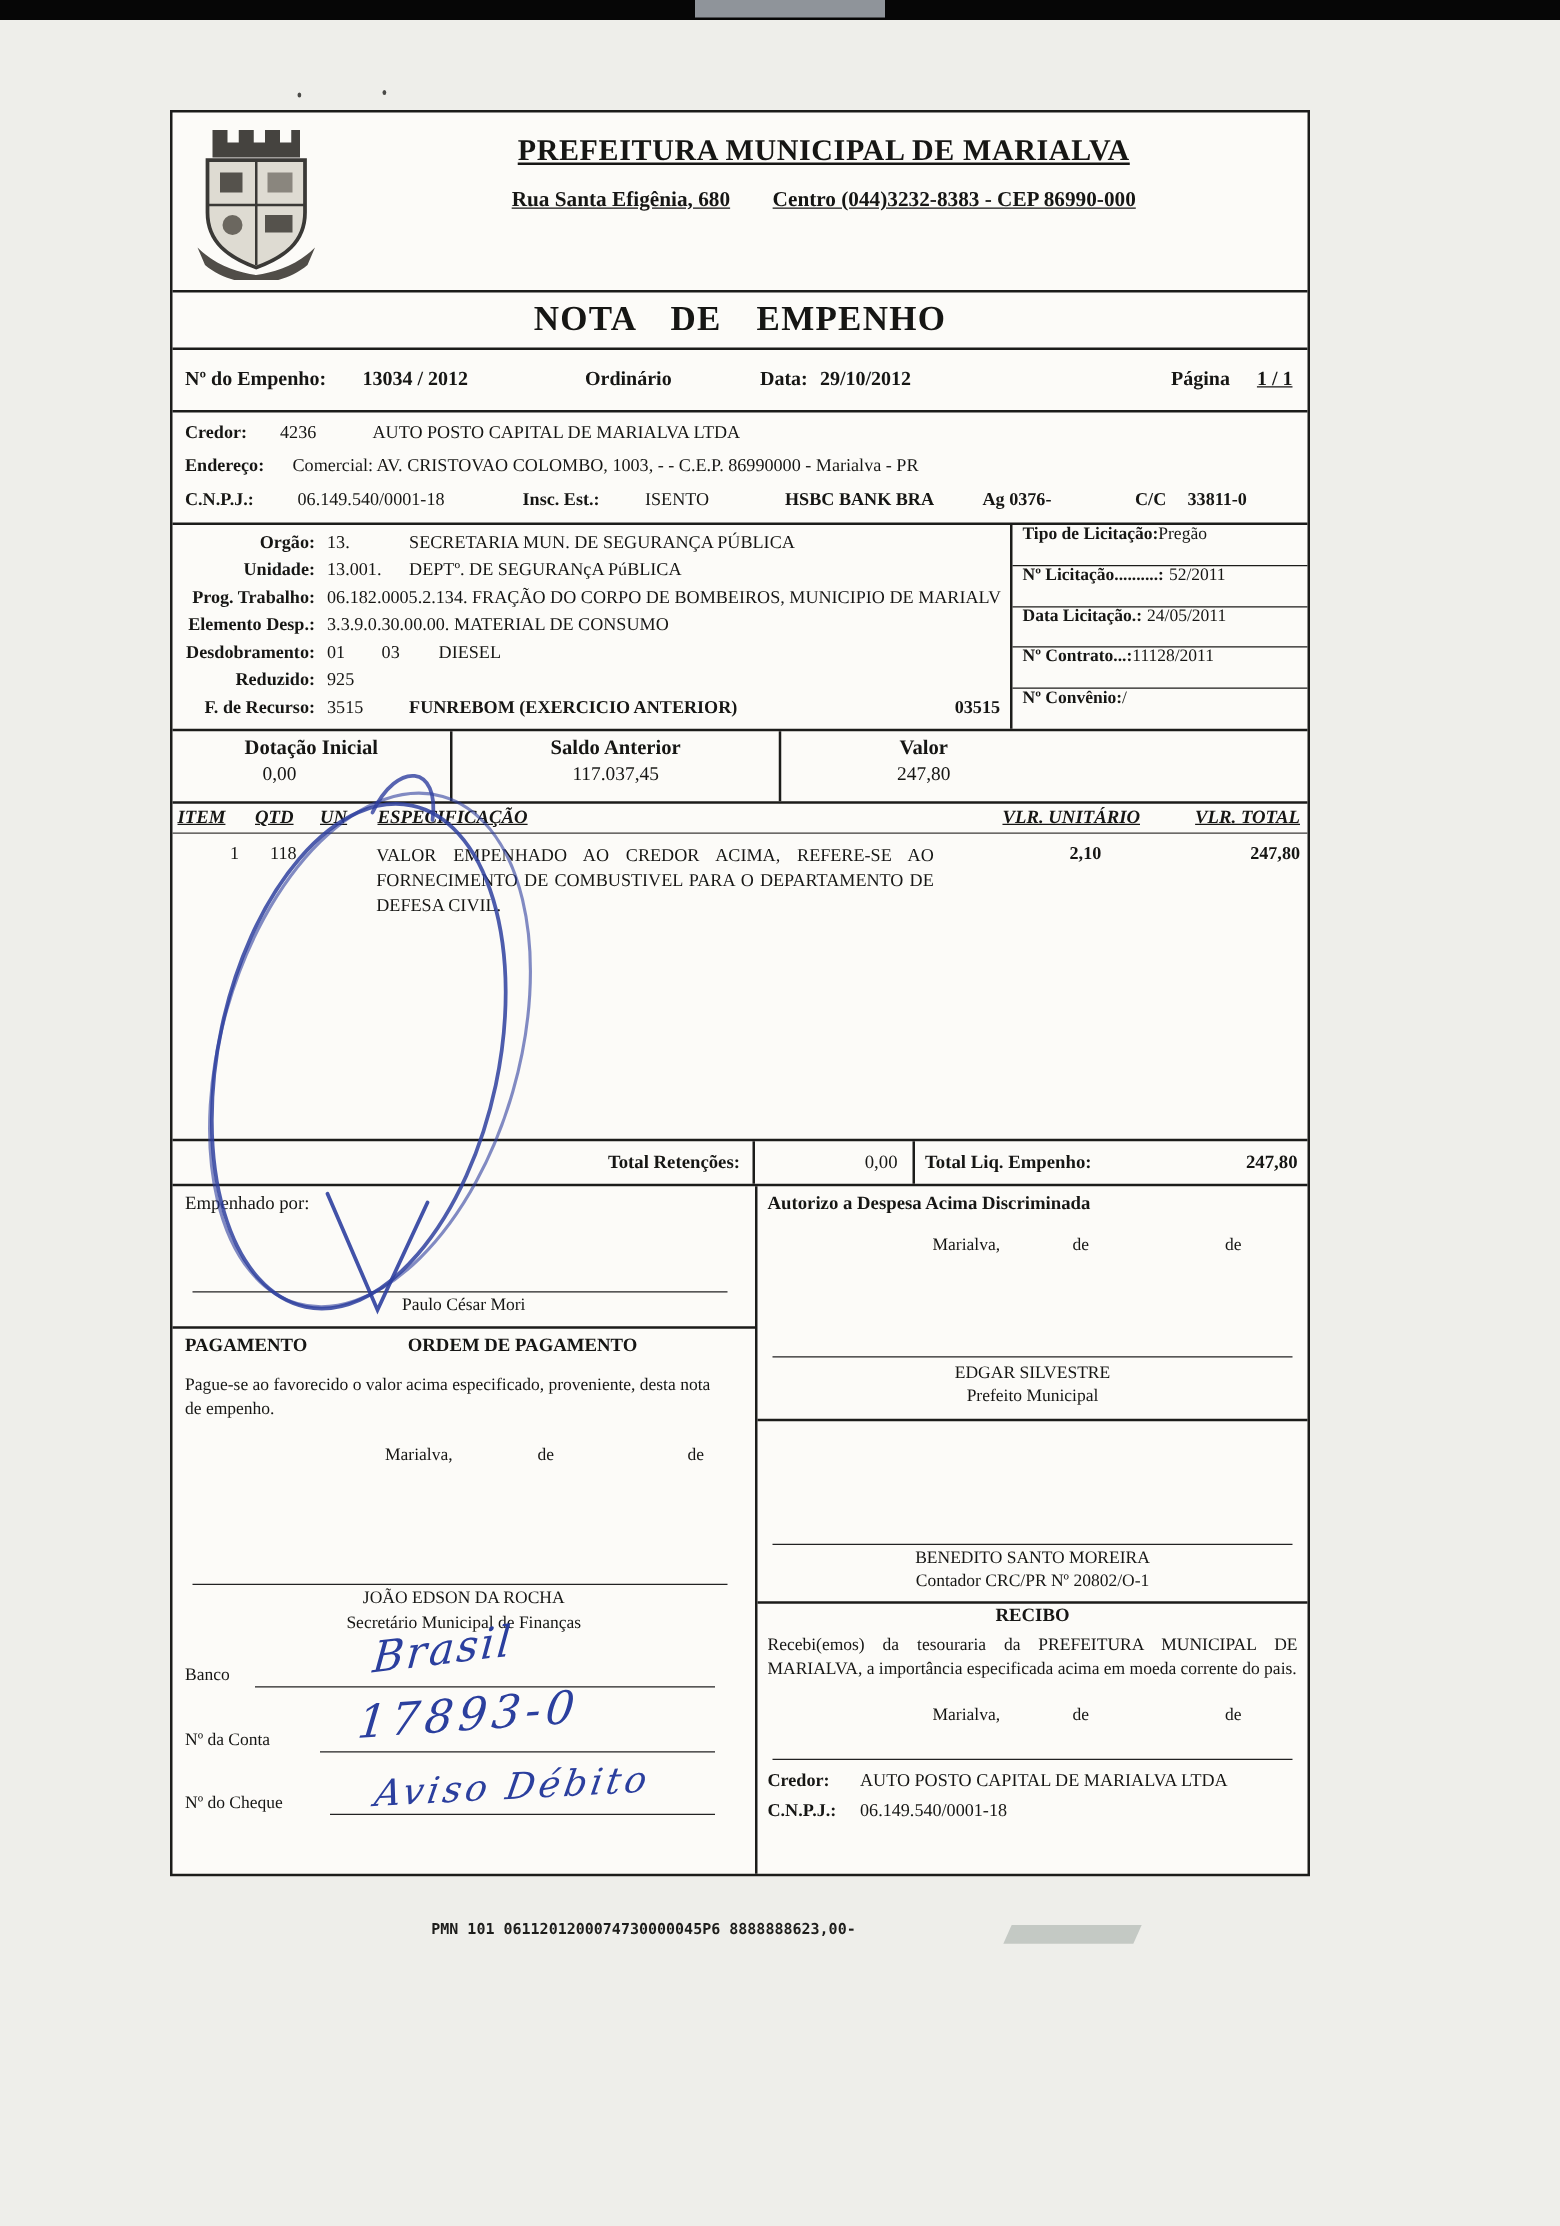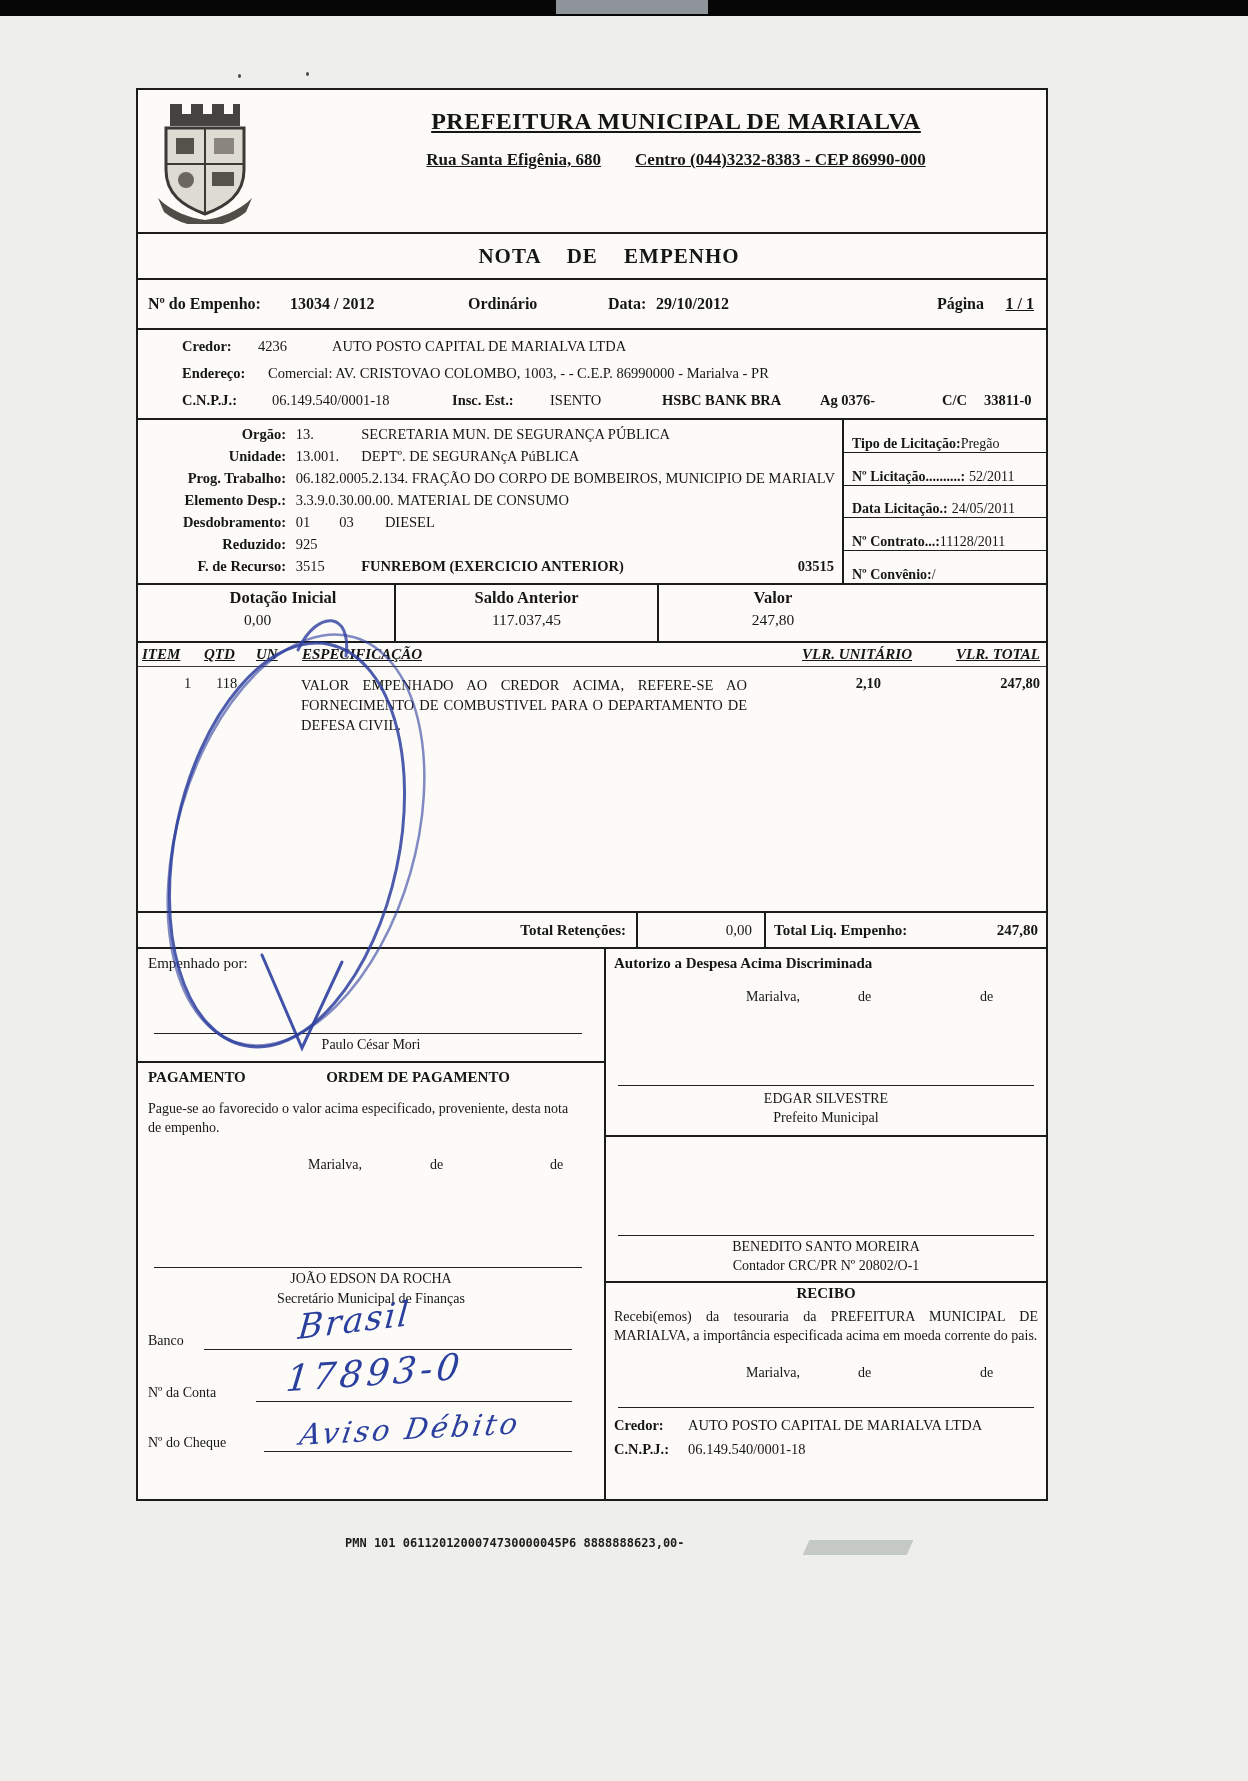--- a/index.html
+++ b/index.html
@@ -14,48 +14,48 @@
   .abs{position:absolute;}
   
   .scan-top-bar{position:absolute;left:0;top:0;width:1248px;height:16px;background:#060606;}
   .scan-top-light{position:absolute;left:556px;top:0;width:152px;height:14px;background:#8f949a;}
   .scan-speck{position:absolute;width:3px;height:4px;background:#4a4a48;border-radius:50%;}
   
   .doc{
     position:absolute;left:136px;top:88px;width:908px;
     background:#fcfbf8;border:2px solid #1c1c1a;box-sizing:content-box;
   }
-  .sec{border-bottom:2px solid #1c1c1a;position:relative;padding-left:34px;}
+  .sec{border-bottom:2px solid #1c1c1a;position:relative;}
   
   .sec-header{height:142px;}
   .logo{position:absolute;left:8px;top:8px;width:118px;height:126px;}
   .header-text{margin-left:134px;text-align:center;padding-top:18px;}
   .h-title{font-size:24px;font-weight:bold;text-decoration:underline;letter-spacing:.5px;}
   .h-line2{margin-top:12px;font-size:17px;font-weight:bold;display:flex;justify-content:center;gap:46px;}
   .h-line3{margin-top:15px;font-size:17px;font-weight:bold;display:flex;justify-content:center;gap:34px;}
   
   .sec-nota{height:44px;display:flex;align-items:center;justify-content:center;
-    font-size:21px;font-weight:bold;word-spacing:20px;letter-spacing:1px;}
+    font-size:28px;font-weight:bold;word-spacing:20px;letter-spacing:1px;}
   
   .sec-emp{height:48px;font-size:16px;font-weight:bold;}
   .sec-emp .abs{top:50%;transform:translateY(-50%);white-space:nowrap;}
   
   .sec-credor{height:90px;font-size:14.5px;padding-top:6px;box-sizing:border-box;}
   .cr-line{position:relative;height:27px;}
   .cr-line .abs{top:2px;white-space:nowrap;}
   
   .sec-class{height:163px;display:flex;}
   .class-left{width:670px;padding-top:3px;font-size:14.5px;line-height:22px;}
   .cl-row{white-space:nowrap;position:relative;}
   .cl-label{display:inline-block;width:114px;text-align:right;font-weight:bold;}
   .cl-code{display:inline-block;min-width:62px;margin-left:6px;}
   .cl-code2{display:inline-block;min-width:42px;}
   .cl-extra{position:absolute;right:8px;top:0;font-weight:bold;}
   .class-right{flex:1;border-left:2px solid #1c1c1a;font-size:14px;display:flex;flex-direction:column;}
-  .lic-row{flex:1;display:flex;align-items:flex-end;padding-left:8px;border-bottom:1.5px solid #1c1c1a;white-space:nowrap;}
+  .lic-row{flex:1;display:flex;align-items:flex-start;padding-left:8px;border-bottom:1.5px solid #1c1c1a;white-space:nowrap;}
   .lic-row:last-child{border-bottom:none;}
   
   .sec-valores{height:56px;display:flex;text-align:center;}
   .val-cell{border-right:2px solid #1c1c1a;padding-top:3px;box-sizing:border-box;}
   .val-cell:last-child{border-right:none;}
   .val-h{font-size:16.5px;font-weight:bold;}
   .val-v{font-size:15.5px;margin-top:3px;}
   
   .items-head{height:24px;border-bottom:1px solid #3c3b38;display:flex;align-items:center;
     font-style:italic;font-weight:bold;font-size:15px;padding:0 4px;box-sizing:border-box;}

